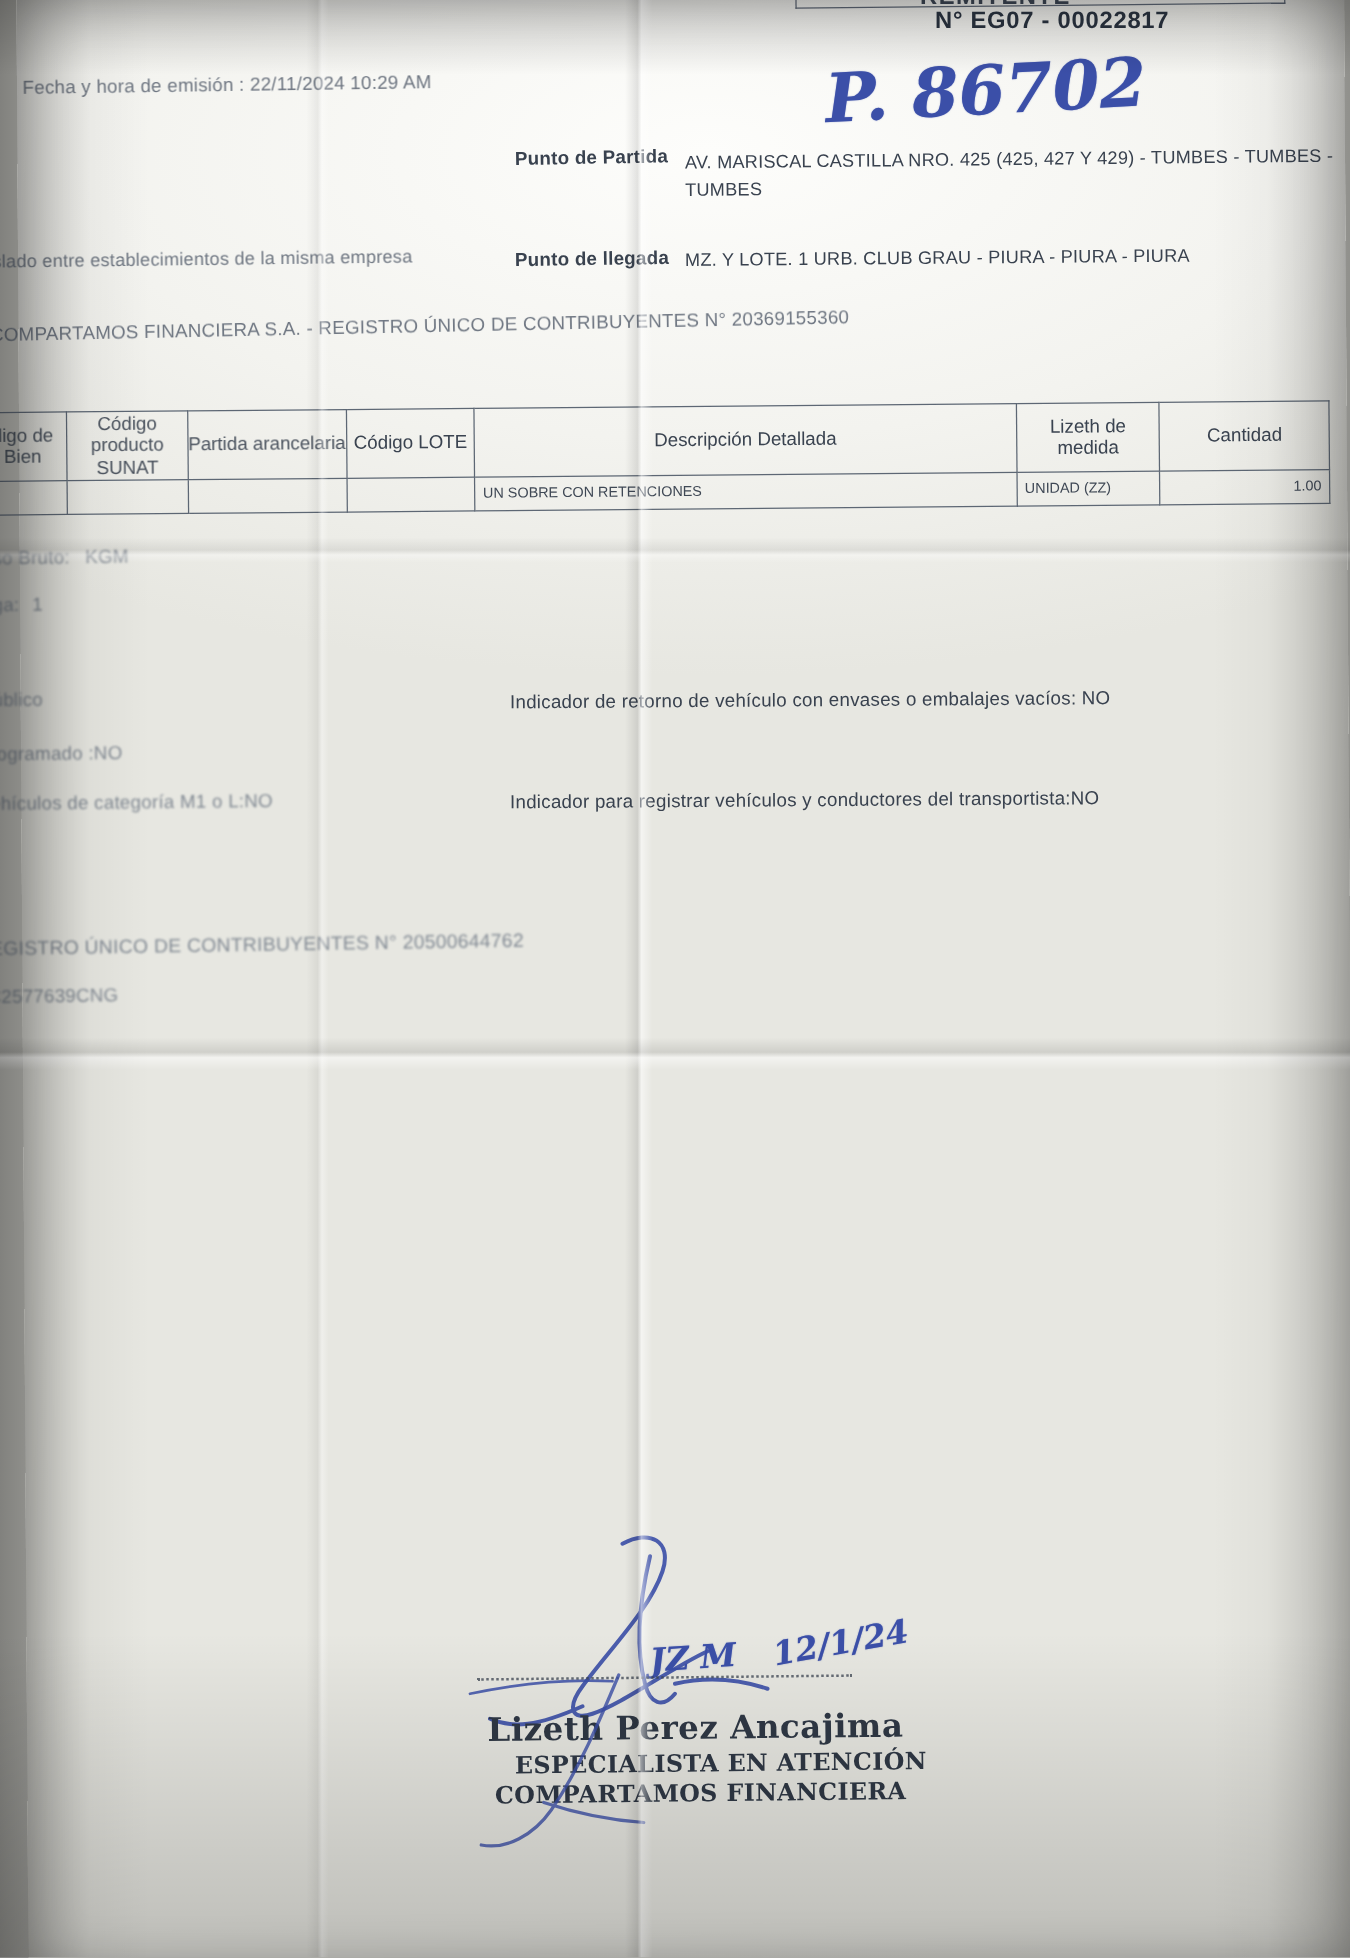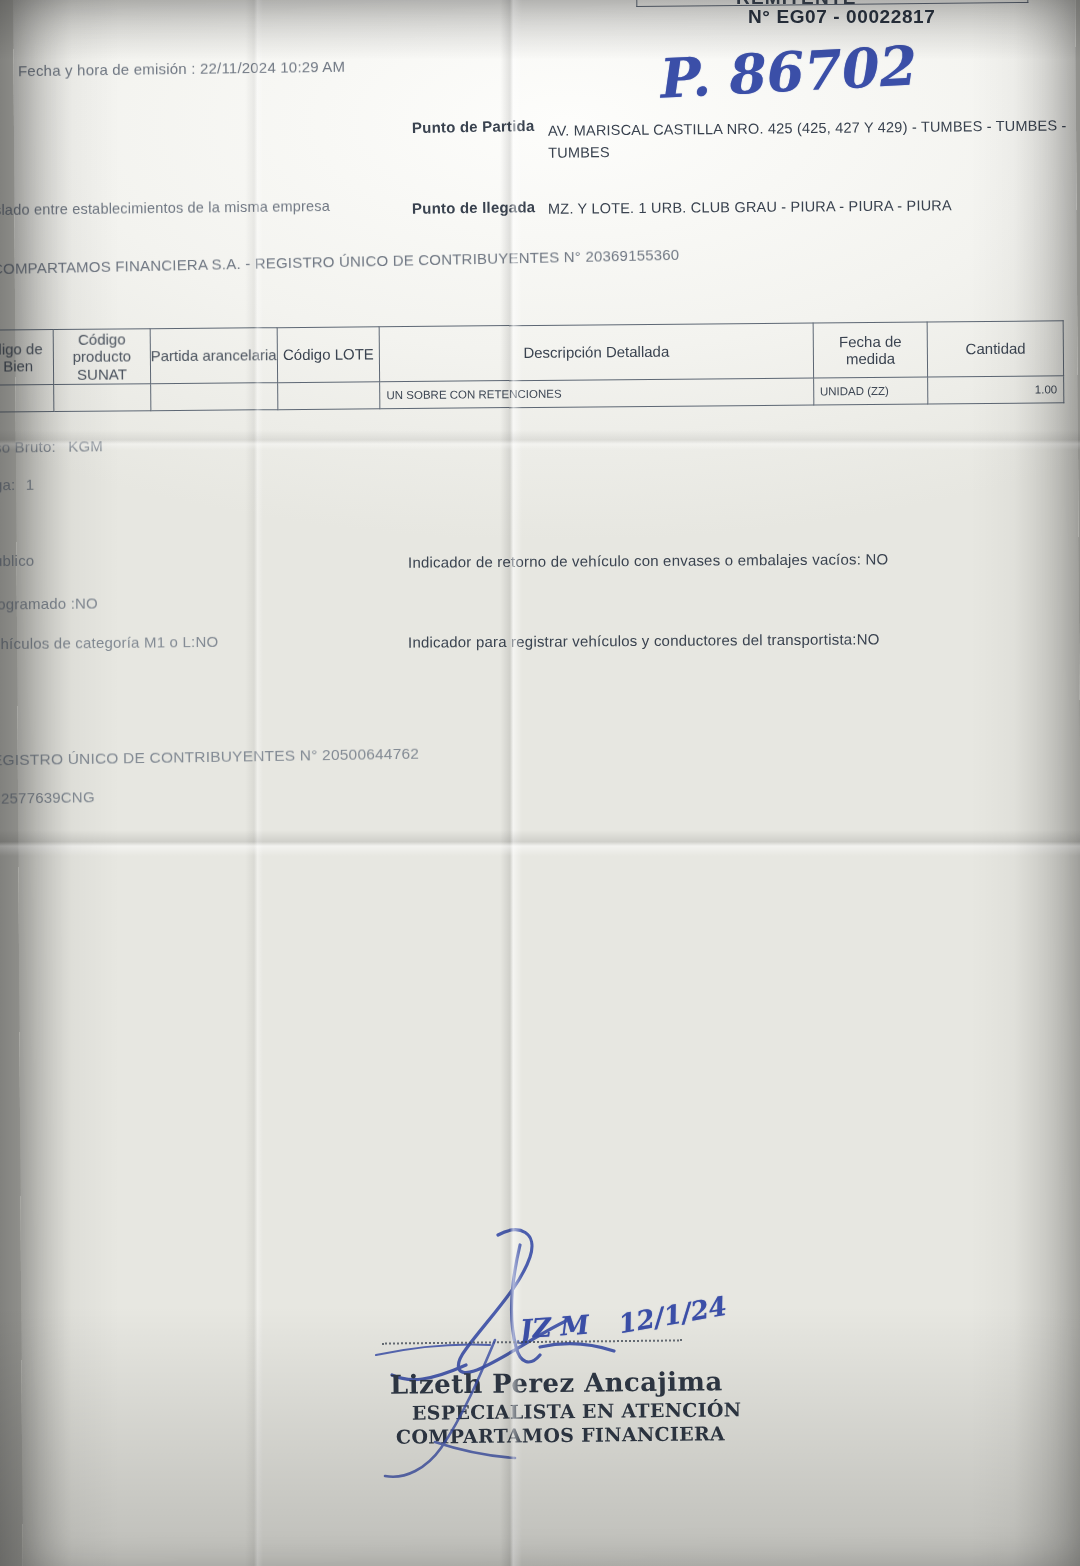--- a/index.html
+++ b/index.html
@@ -212,21 +212,21 @@
   <div class="t faded" style="left:-8px; top:253px; font-size:15px; transform:rotate(-1.2deg);">COMPARTAMOS FINANCIERA S.A. - REGISTRO ÚNICO DE CONTRIBUYENTES N° 20369155360</div>
 
   <table class="tbl">
     <thead>
       <tr>
         <th style="width:68px;" class="th-blur">digo de Bien</th>
         <th style="width:92px;" class="th-blur">Código producto SUNAT</th>
         <th style="width:122px;" class="th-blur">Partida arancelaria</th>
         <th style="width:98px;">Código LOTE</th>
         <th style="width:418px;">Descripción Detallada</th>
-        <th style="width:110px;">Fecha de medida</th>
+        <th style="width:110px;">Lizeth de medida</th>
         <th style="width:130px;">Cantidad</th>
       </tr>
     </thead>
     <tbody>
       <tr>
         <td></td>
         <td></td>
         <td></td>
         <td></td>
         <td>UN SOBRE CON RETENCIONES</td>

